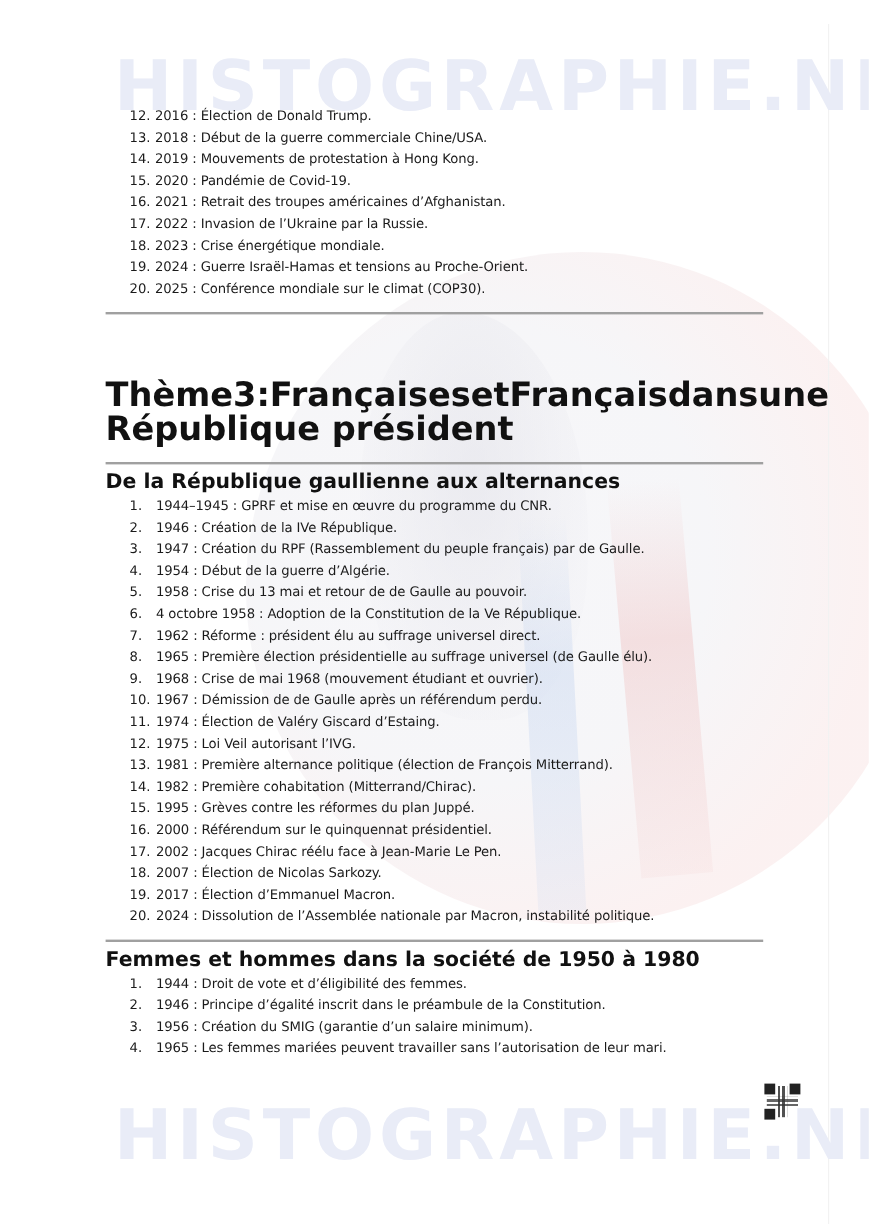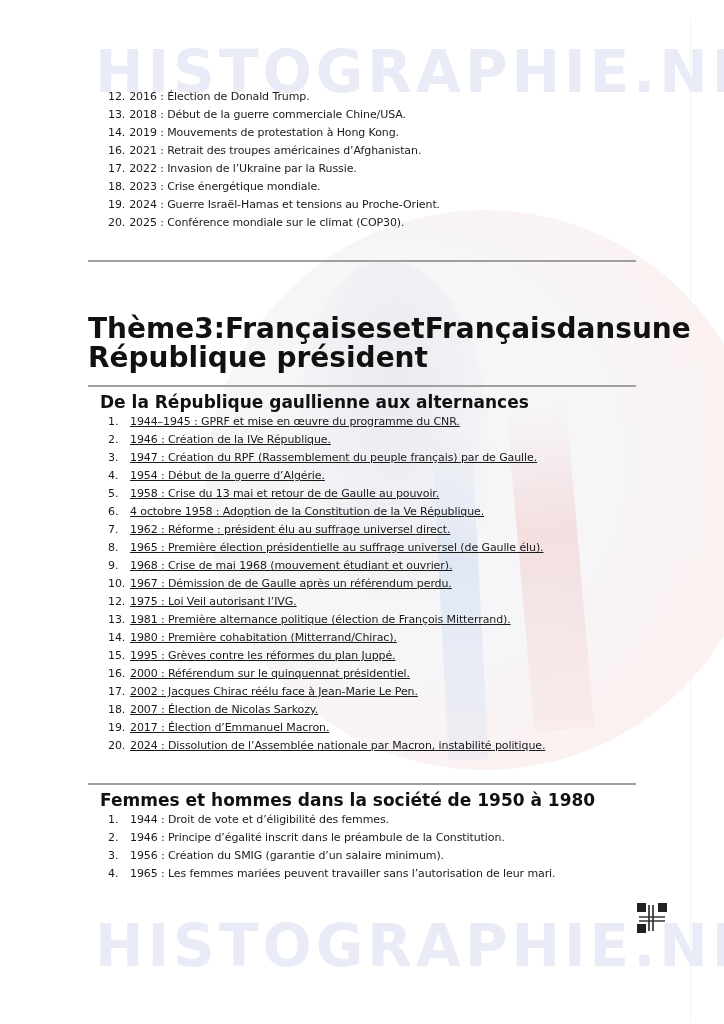--- a/index.html
+++ b/index.html
@@ -61,27 +61,27 @@
   .rule2 { top: 385px; }
   .rule3 { top: 783px; }
 
   .theme-title {
     position: absolute; top: 314px; left: 0; width: 548px;
     font-family: "DejaVu Sans", sans-serif; font-weight: bold; font-size: 28px;
     line-height: 29px; color: #111; text-align: justify; margin: 0;
   }
   .theme-title .line1 { display: flex; justify-content: space-between; }
   .sub-title {
-    position: absolute; left: 12px; margin: 0;
+    position: absolute; left: 0; margin: 0;
     font-family: "DejaVu Sans", sans-serif; font-weight: bold; font-size: 17px;
     line-height: 22px; color: #111; white-space: nowrap;
   }
   .sub1 { top: 391px; }
   .sub2 { top: 789px; }
-  .list1 { position: absolute; top: 413px; left: 0; text-decoration: underline; }
+  .list1 { position: absolute; top: 413px; left: 0; }
   .list2 { position: absolute; top: 811px; left: 0; }
 
   .qr {
     position: absolute; left: 637px; top: 903px; width: 30px; height: 30px; z-index: 1;
     background:
       linear-gradient(#222,#222) 0 0/9px 9px no-repeat,
       linear-gradient(#222,#222) 21px 0/9px 9px no-repeat,
       linear-gradient(#222,#222) 0 21px/9px 9px no-repeat;
   }
   .qr::before {
@@ -109,20 +109,21 @@
 
 <div class="watermark wm-top">HISTOGRAPHIE.NET</div>
 <div class="watermark wm-bottom">HISTOGRAPHIE.NET</div>
 
 <div class="content">
 
   <ul class="list top-list">
     <li><span class="num">12.</span><span>2016 : Élection de Donald Trump.</span></li>
     <li><span class="num">13.</span><span>2018 : Début de la guerre commerciale Chine/USA.</span></li>
     <li><span class="num">14.</span><span>2019 : Mouvements de protestation à Hong Kong.</span></li>
+    <li><span class="num">15.</span><span>2020 : Pandémie de Covid-19.</span></li>
     <li><span class="num">16.</span><span>2021 : Retrait des troupes américaines d’Afghanistan.</span></li>
     <li><span class="num">17.</span><span>2022 : Invasion de l’Ukraine par la Russie.</span></li>
     <li><span class="num">18.</span><span>2023 : Crise énergétique mondiale.</span></li>
     <li><span class="num">19.</span><span>2024 : Guerre Israël-Hamas et tensions au Proche-Orient.</span></li>
     <li><span class="num">20.</span><span>2025 : Conférence mondiale sur le climat (COP30).</span></li>
   </ul>
 
   <div class="rule rule1"></div>
 
   <h1 class="theme-title">
@@ -146,23 +147,24 @@
     <li><span class="num">1.</span><span>1944–1945 : GPRF et mise en œuvre du programme du CNR.</span></li>
     <li><span class="num">2.</span><span>1946 : Création de la IVe République.</span></li>
     <li><span class="num">3.</span><span>1947 : Création du RPF (Rassemblement du peuple français) par de Gaulle.</span></li>
     <li><span class="num">4.</span><span>1954 : Début de la guerre d’Algérie.</span></li>
     <li><span class="num">5.</span><span>1958 : Crise du 13 mai et retour de de Gaulle au pouvoir.</span></li>
     <li><span class="num">6.</span><span>4 octobre 1958 : Adoption de la Constitution de la Ve République.</span></li>
     <li><span class="num">7.</span><span>1962 : Réforme : président élu au suffrage universel direct.</span></li>
     <li><span class="num">8.</span><span>1965 : Première élection présidentielle au suffrage universel (de Gaulle élu).</span></li>
     <li><span class="num">9.</span><span>1968 : Crise de mai 1968 (mouvement étudiant et ouvrier).</span></li>
     <li><span class="num">10.</span><span>1967 : Démission de de Gaulle après un référendum perdu.</span></li>
+    <li><span class="num">11.</span><span>1974 : Élection de Valéry Giscard d’Estaing.</span></li>
     <li><span class="num">12.</span><span>1975 : Loi Veil autorisant l’IVG.</span></li>
     <li><span class="num">13.</span><span>1981 : Première alternance politique (élection de François Mitterrand).</span></li>
-    <li><span class="num">14.</span><span>1980 : Première cohabitation (Mitterrand/Chirac).</span></li>
+    <li><span class="num">14.</span><span>1982 : Première cohabitation (Mitterrand/Chirac).</span></li>
     <li><span class="num">15.</span><span>1995 : Grèves contre les réformes du plan Juppé.</span></li>
     <li><span class="num">16.</span><span>2000 : Référendum sur le quinquennat présidentiel.</span></li>
     <li><span class="num">17.</span><span>2002 : Jacques Chirac réélu face à Jean-Marie Le Pen.</span></li>
     <li><span class="num">18.</span><span>2007 : Élection de Nicolas Sarkozy.</span></li>
     <li><span class="num">19.</span><span>2017 : Élection d’Emmanuel Macron.</span></li>
     <li><span class="num">20.</span><span>2024 : Dissolution de l’Assemblée nationale par Macron, instabilité politique.</span></li>
   </ul>
 
   <div class="rule rule3"></div>
 

